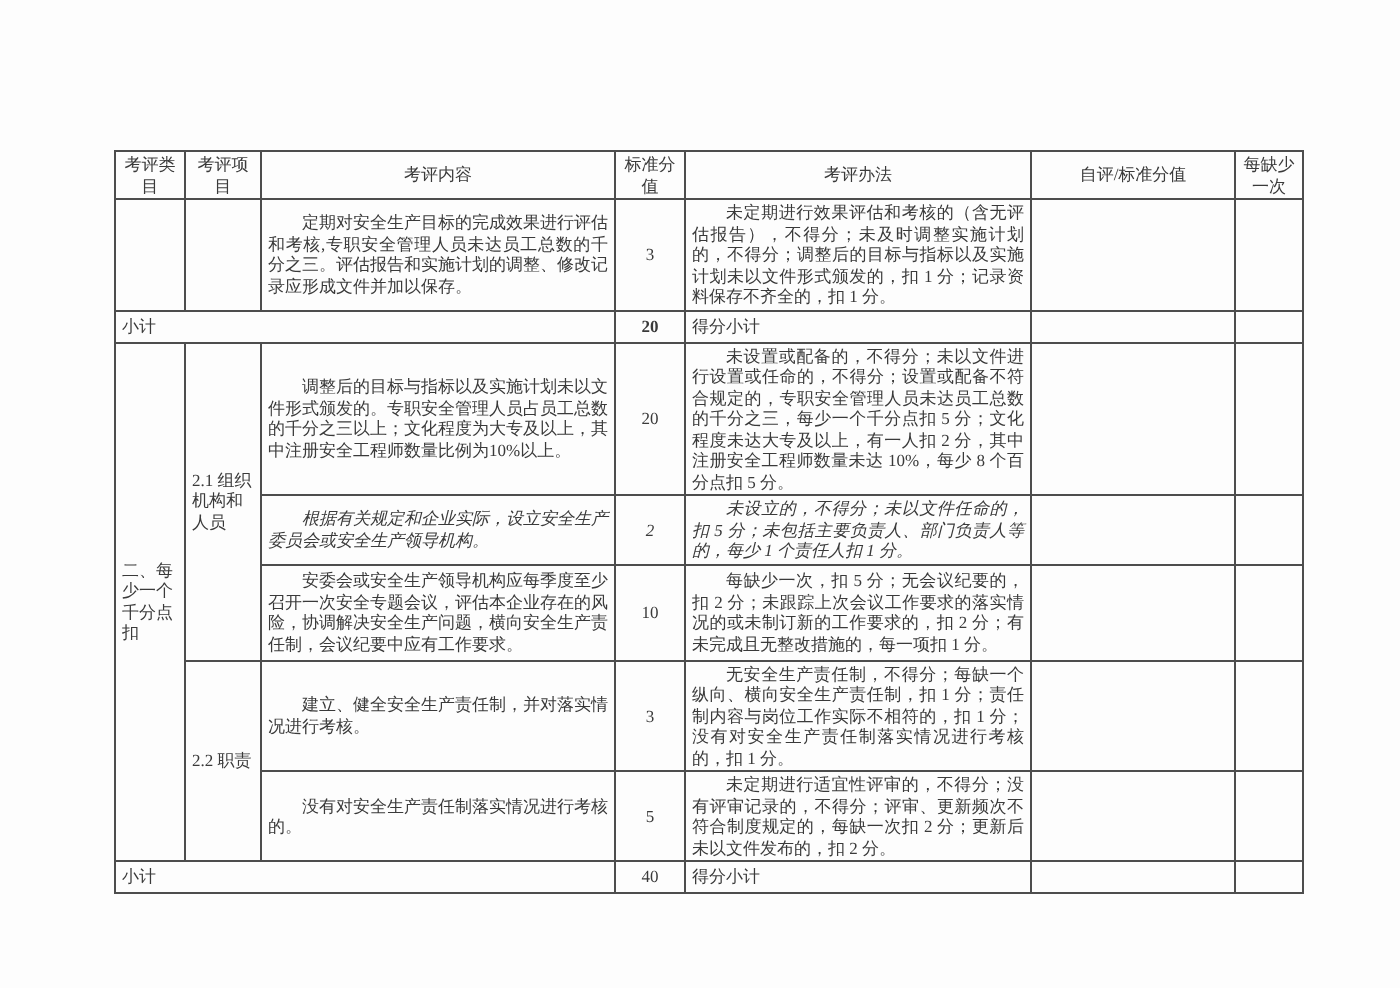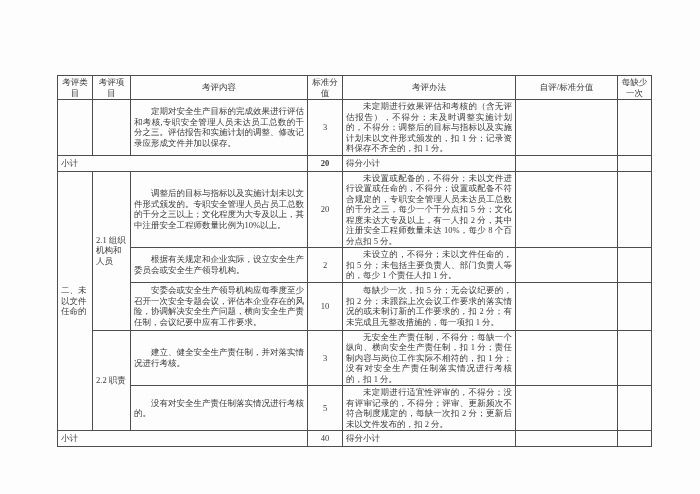--- a/index.html
+++ b/index.html
@@ -38,21 +38,21 @@
     display: block;
     text-indent: 2em;
   }
   td.score { text-align: center; }
   td.subtotal-label { font-weight: bold; padding-left: 25px; }
   td.subtotal-method { font-weight: bold; padding-left: 10px; }
   tr.r-header   { height: 21px; }
   tr.r-1        { height: 52px; }
   tr.r-sub1     { height: 16px; }
   tr.r-2        { height: 62px; }
-  tr.r-3        { height: 30px; }
+  tr.r-3        { height: 30px; font-style: italic; }
   tr.r-4        { height: 48px; }
   tr.r-5        { height: 34px; }
   tr.r-6        { height: 44px; }
   tr.r-sub2     { height: 16px; }
 </style>
 </head>
 <body>
 
 <div class="page">
   <table class="eval">
@@ -93,21 +93,21 @@
 
     <tr class="r-sub1">
       <td class="subtotal-label" colspan="3">小计</td>
       <td class="score" style="font-weight:bold">20</td>
       <td class="subtotal-method">得分小计</td>
       <td></td>
       <td></td>
     </tr>
 
     <tr class="r-2">
-      <td class="cat" rowspan="5">二、未以文件任命的</td>
+      <td class="cat" rowspan="5">二、每少一个千分点扣</td>
       <td class="item" rowspan="3">2.1 组织机构和人员</td>
       <td class="content">
             <span class="ind">调整后的目标与指标以及实施计划未以文件形式颁发的。专职安全管理人员占员工总数的千分之三以上；文化程度为大专及以上，其中注册安全工程师数量比例为10%以上。</span>
           </td>
       <td class="score">20</td>
       <td class="method">
             <span class="ind">未设置或配备的，不得分；未以文件进行设置或任命的，不得分；设置或配备不符合规定的，专职安全管理人员未达员工总数的千分之三，每少一个千分点扣 5 分；文化程度未达大专及以上，有一人扣 2 分，其中注册安全工程师数量未达 10%，每少 8 个百分点扣 5 分。</span>
           </td>
       <td></td>
       <td></td>

